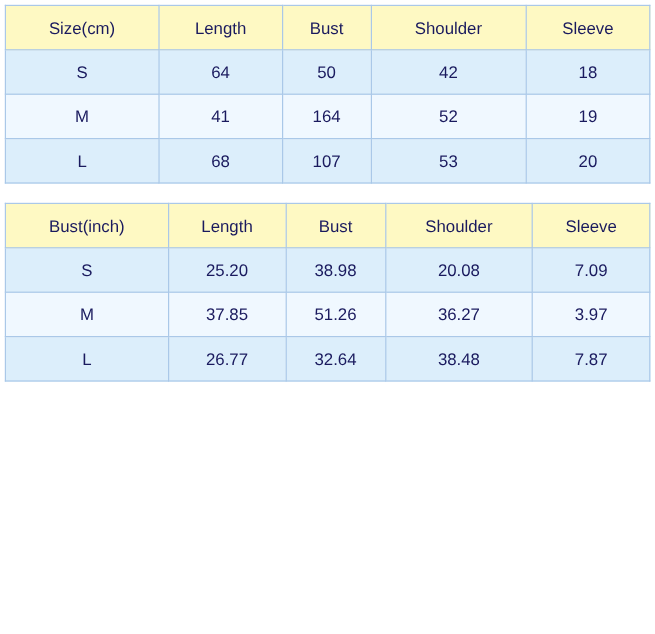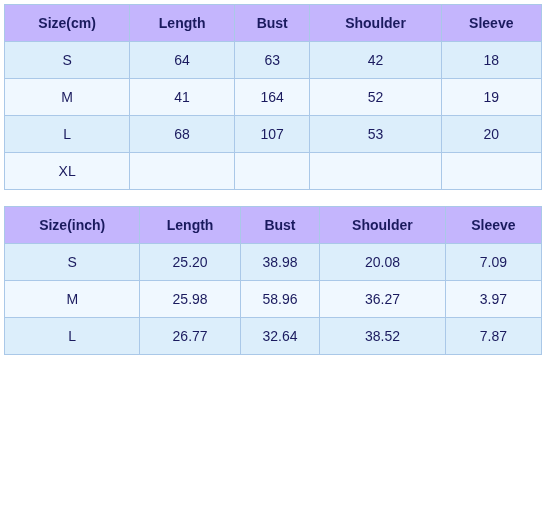--- a/index.html
+++ b/index.html
@@ -28,22 +28,22 @@
     }
 
     th, td {
       border: 1px solid #aac8e8;
       text-align: center;
       padding: 10px 4px;
       color: #1a1a5e;
     }
 
     thead th {
-      background-color: #c4b5fd;
-      font-weight: bold;
+      background-color: #fef9c3;
+      font-weight: normal;
     }
 
     tbody tr:nth-child(odd) {
       background-color: #dceefb;
     }
 
     tbody tr:nth-child(even) {
       background-color: #f0f8ff;
     }
 
@@ -63,77 +63,70 @@
         <th>Length</th>
         <th>Bust</th>
         <th>Shoulder</th>
         <th>Sleeve</th>
       </tr>
     </thead>
     <tbody id="cm-body">
     <tr>
           <td>S</td>
           <td>64</td>
-          <td>63</td>
+          <td>50</td>
           <td>42</td>
           <td>18</td>
         </tr>
         <tr>
           <td>M</td>
           <td>41</td>
           <td>164</td>
           <td>52</td>
           <td>19</td>
         </tr>
         <tr>
           <td>L</td>
           <td>68</td>
           <td>107</td>
           <td>53</td>
           <td>20</td>
         </tr>
-        <tr>
-          <td>XL</td>
-          <td></td>
-          <td></td>
-          <td></td>
-          <td></td>
-        </tr>
       </tbody>
   </table>
 
   <div class="divider"></div>
 
   <table>
     <thead>
       <tr>
-        <th>Size(inch)</th>
+        <th>Bust(inch)</th>
         <th>Length</th>
         <th>Bust</th>
         <th>Shoulder</th>
         <th>Sleeve</th>
       </tr>
     </thead>
     <tbody id="inch-body">
     <tr>
           <td>S</td>
           <td>25.20</td>
           <td>38.98</td>
           <td>20.08</td>
           <td>7.09</td>
         </tr>
         <tr>
           <td>M</td>
-          <td>25.98</td>
-          <td>58.96</td>
+          <td>37.85</td>
+          <td>51.26</td>
           <td>36.27</td>
           <td>3.97</td>
         </tr>
         <tr>
           <td>L</td>
           <td>26.77</td>
           <td>32.64</td>
-          <td>38.52</td>
+          <td>38.48</td>
           <td>7.87</td>
         </tr>
       </tbody>
   </table>
 </div>
 
 </body></html>

